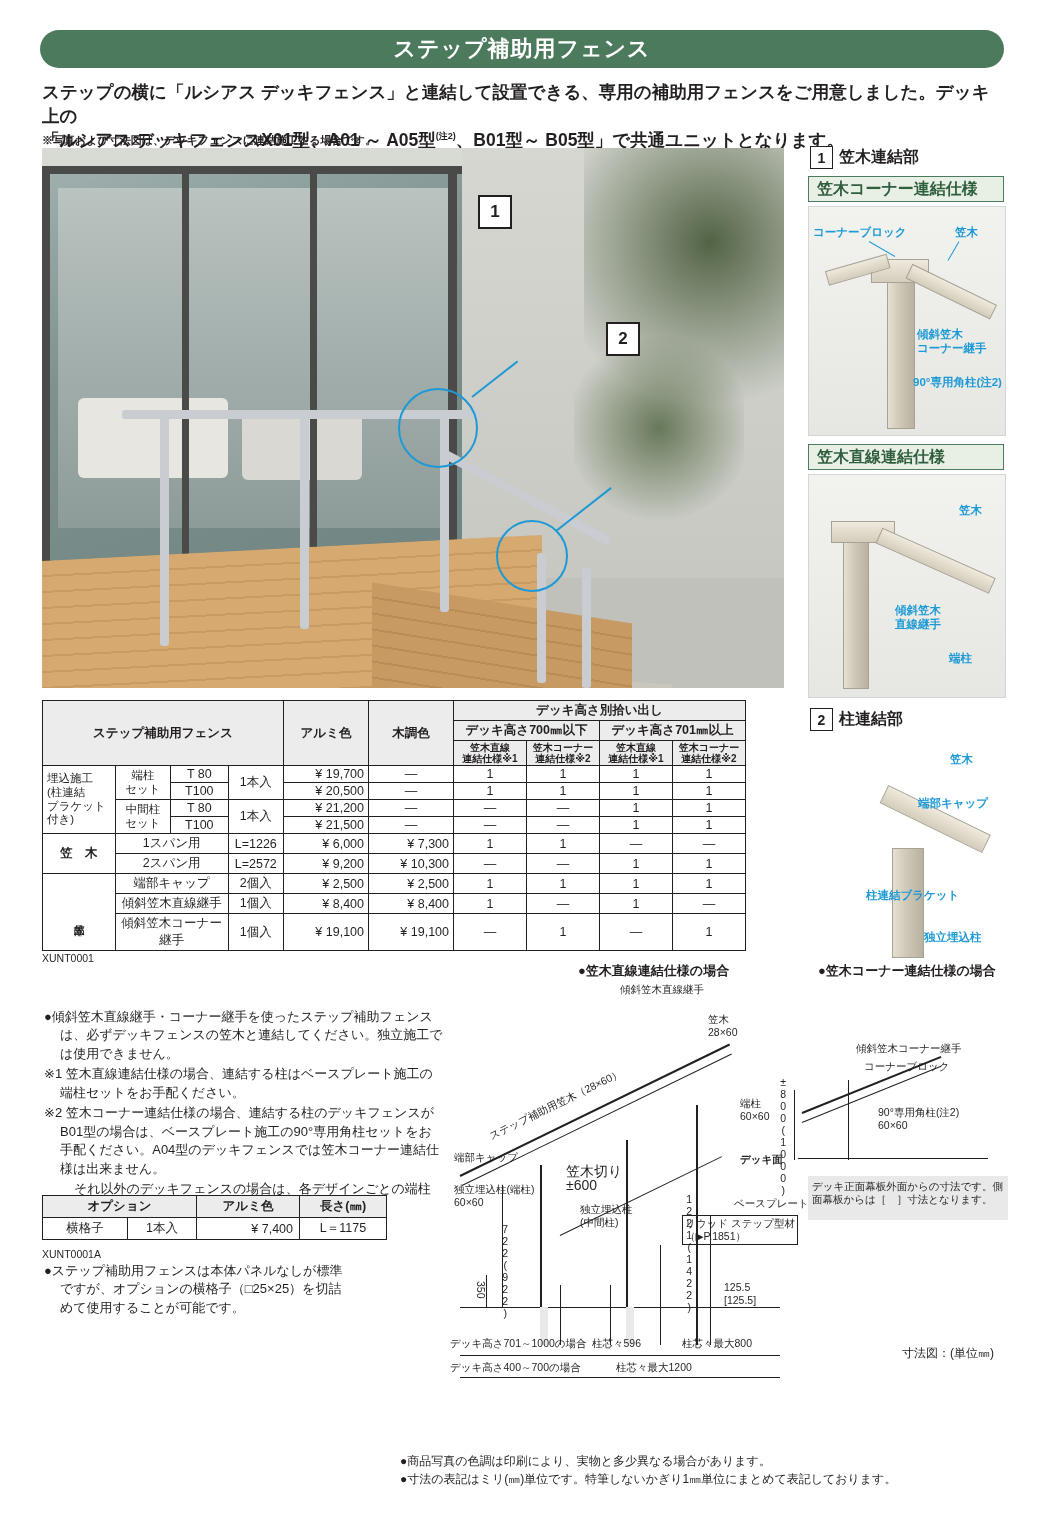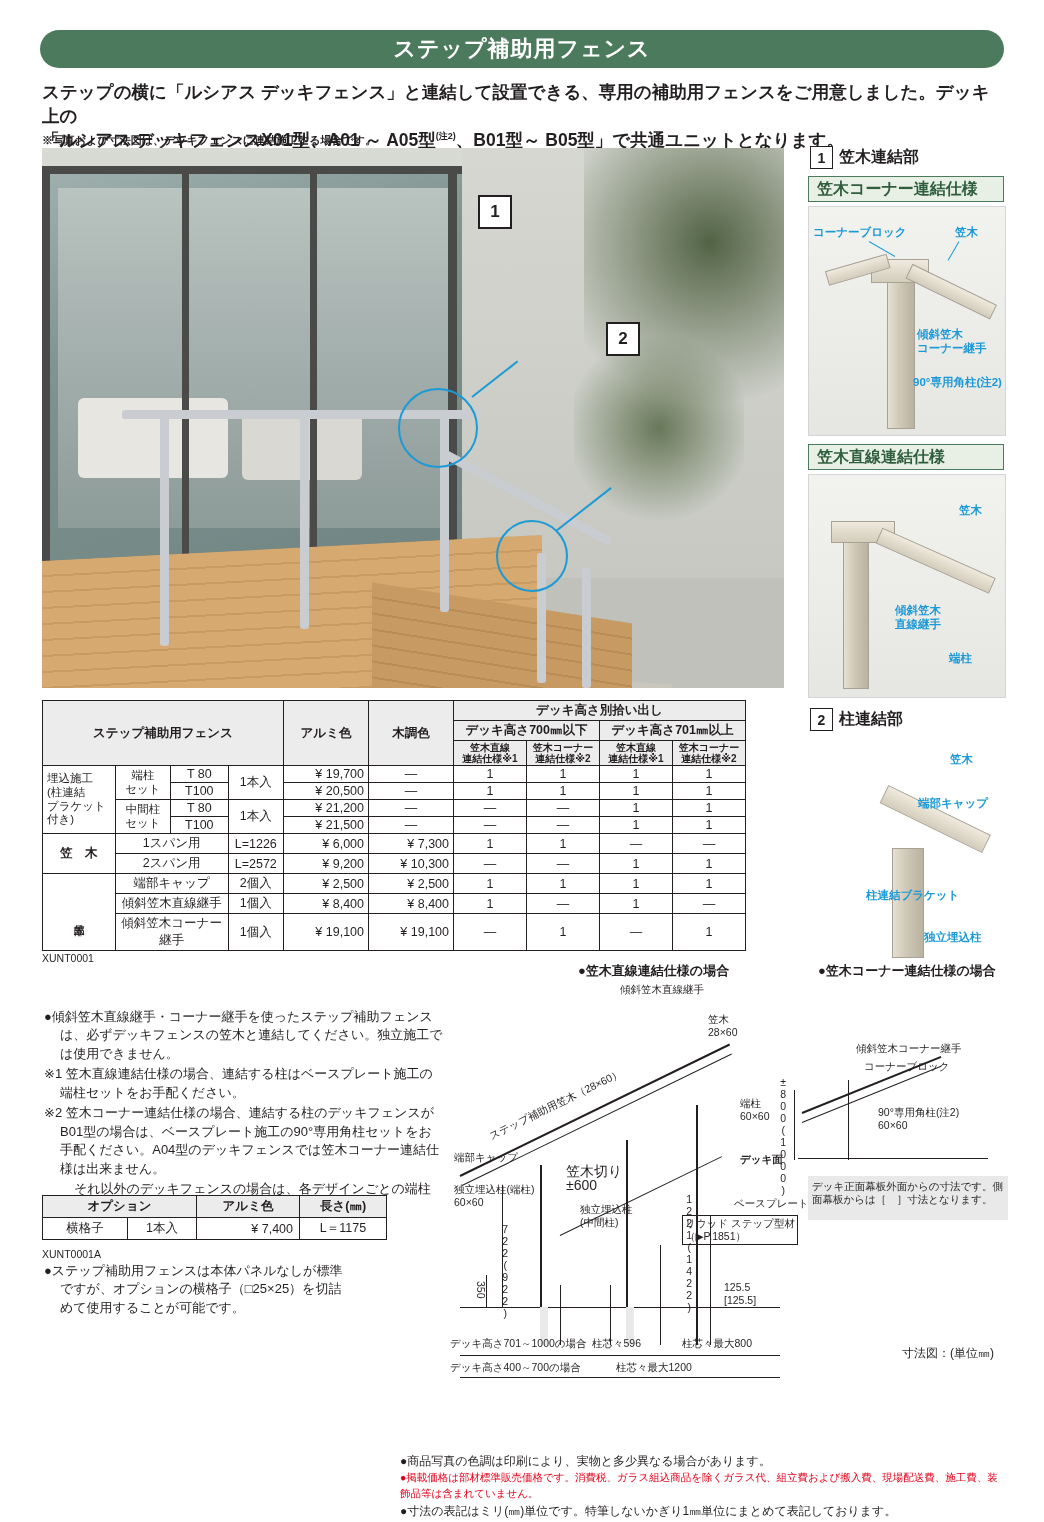--- a/index.html
+++ b/index.html
@@ -432,17 +432,16 @@
     <div class="dtxt" style="left:88px;top:56px;white-space:pre-line;">90°専用角柱(注2)
 60×60</div>
     <div class="dtxt vert" style="left:-14px;top:26px;writing-mode:vertical-rl;">±800(1000)</div>
     <div class="greybox" style="left:18px;top:126px;width:200px;height:44px;"></div>
     <div class="dtxt" style="left:22px;top:130px;width:192px;">デッキ正面幕板外面からの寸法です。側面幕板からは［　］寸法となります。</div>
     <div class="dtxt" style="left:112px;top:296px;font-size:12px;">寸法図：(単位㎜)</div>
   </div>
 
   <div class="footnotes">
     <p>●商品写真の色調は印刷により、実物と多少異なる場合があります。</p>
-    <p class="red">●掲載価格は部材標準販売価格です。消費税、ガラス組込商品を除くガラス代、組立費および搬入費、現場配送費、施工費、装飾品等は含まれていません。</p>
     <p>●寸法の表記はミリ(㎜)単位です。特筆しないかぎり1㎜単位にまとめて表記しております。</p>
   </div>
 
 </div>
 
 </body></html>

